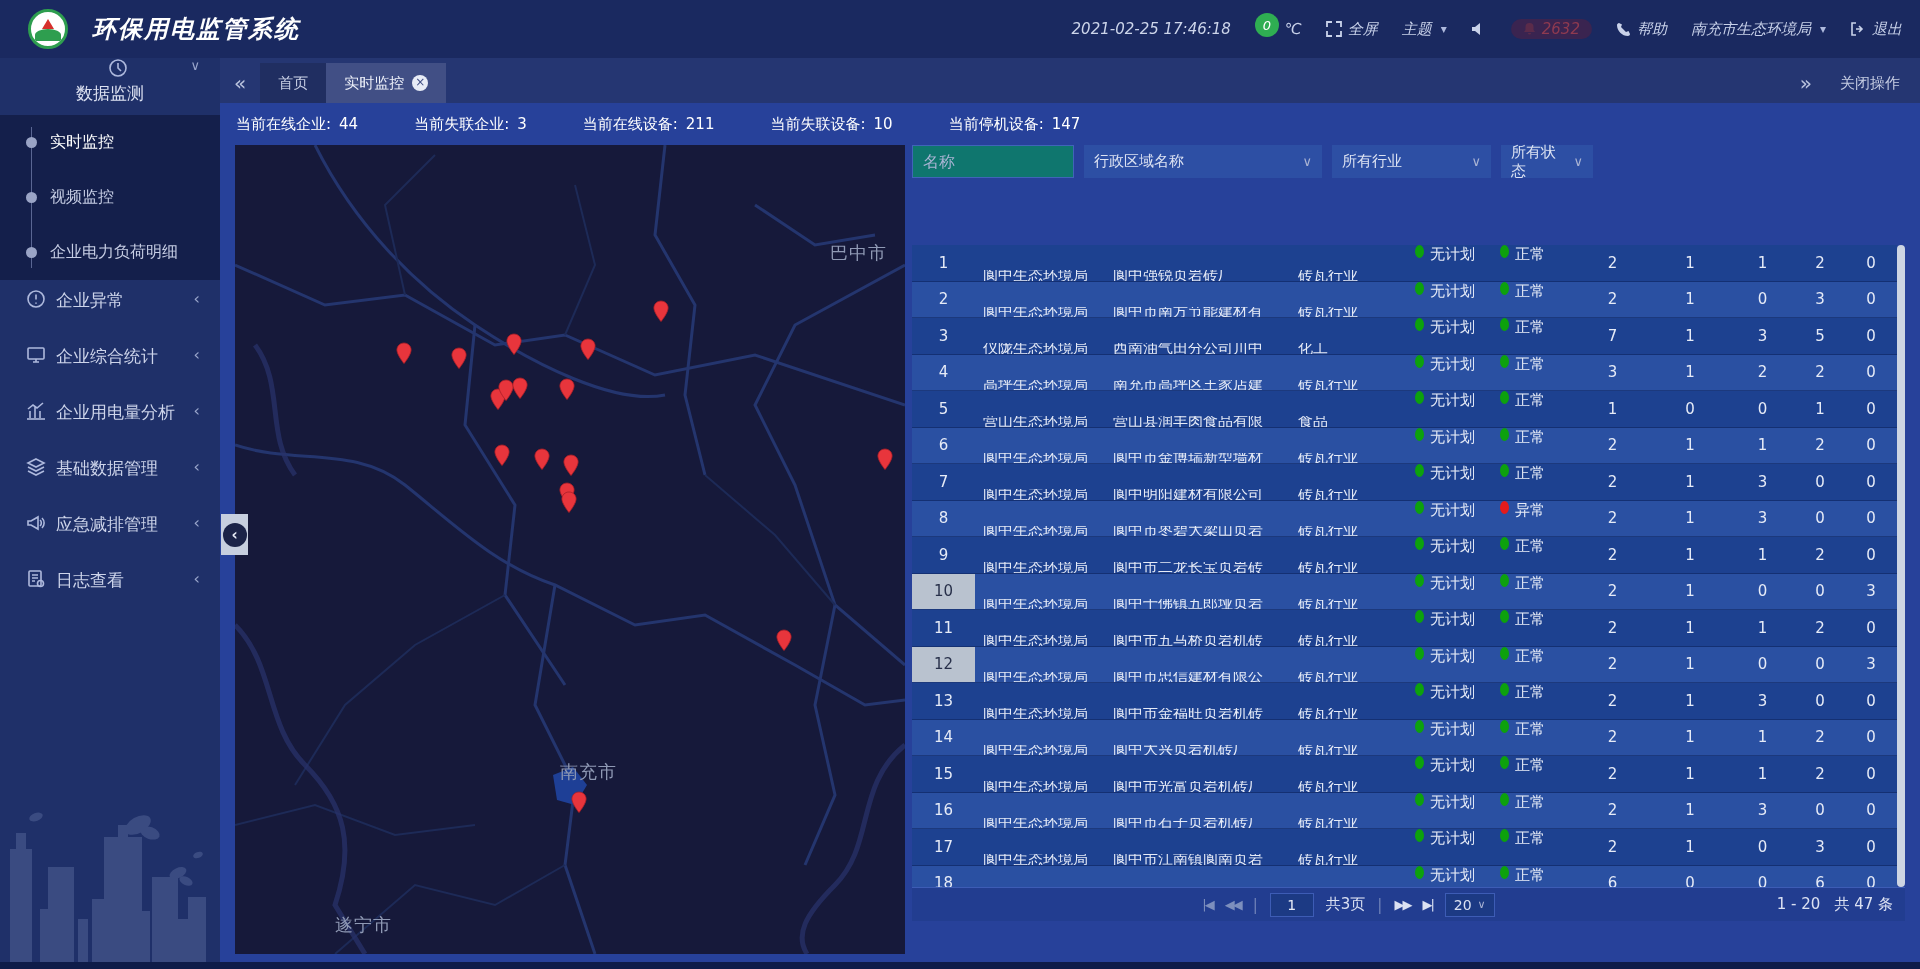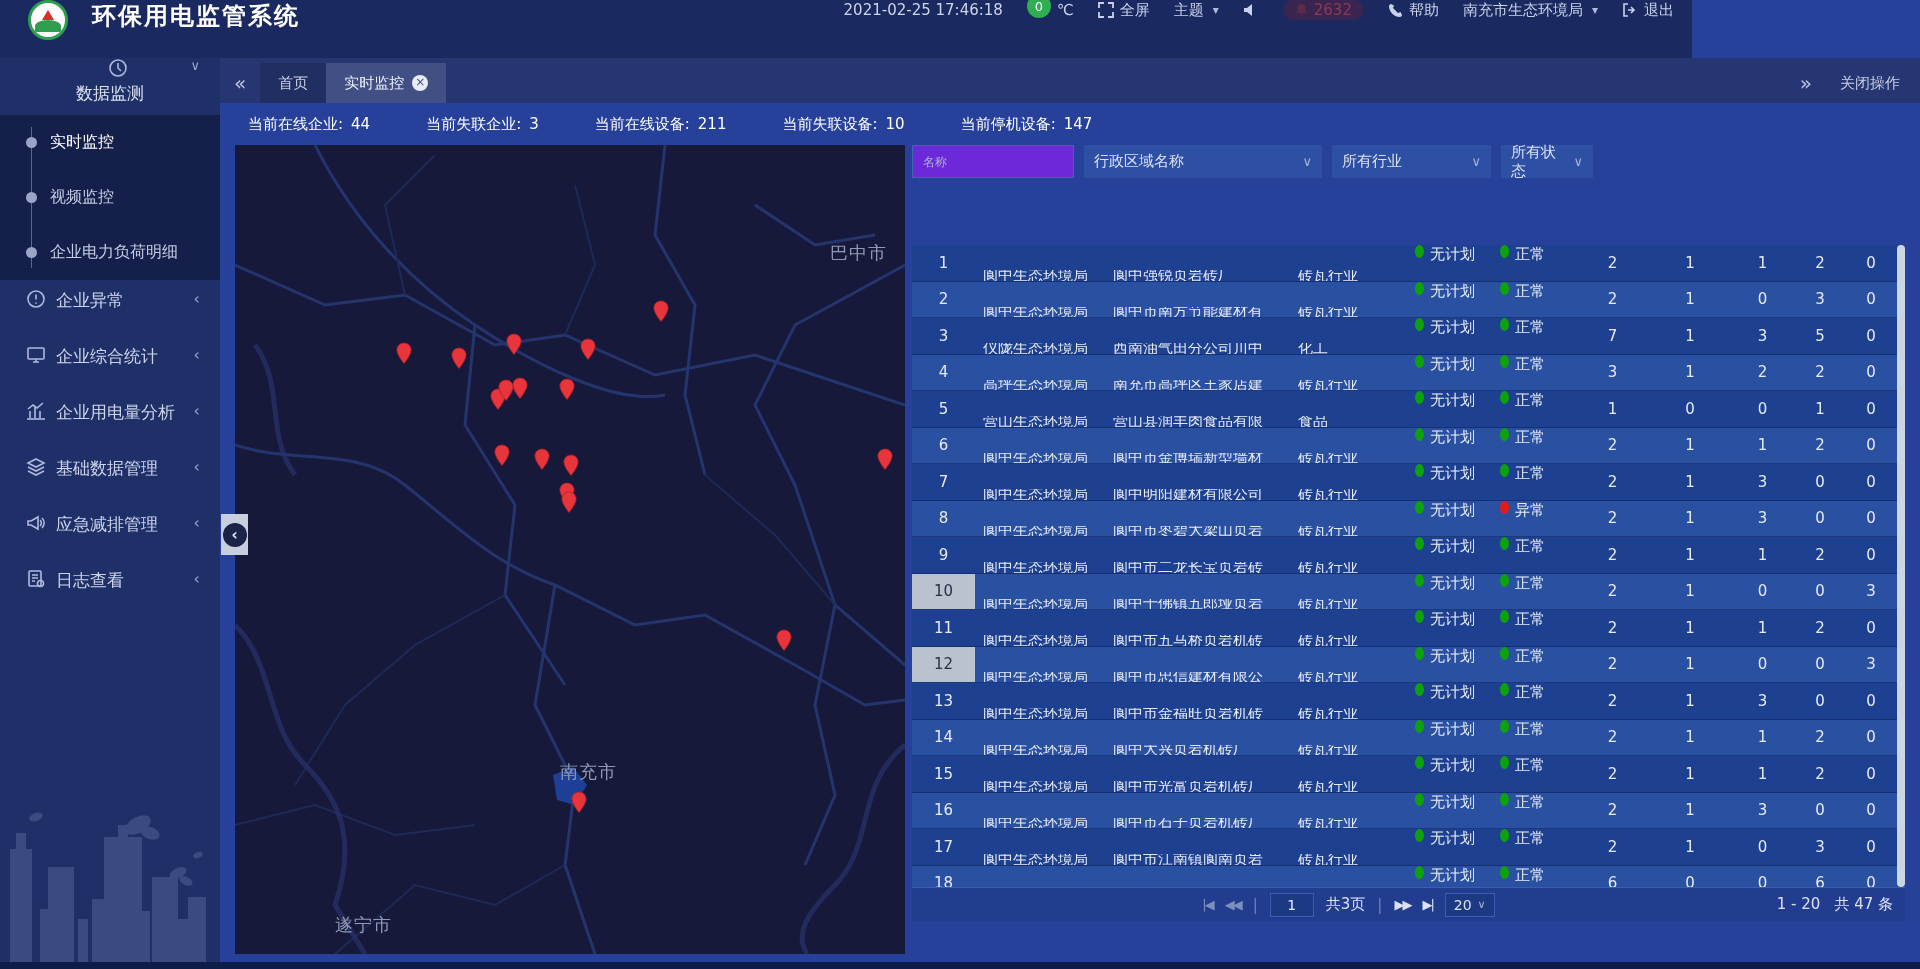--- a/index.html
+++ b/index.html
@@ -1,21 +1,21 @@
 <!DOCTYPE html>
 <html><head>
 <meta charset="utf-8">
 <style>
   * { margin:0; padding:0; box-sizing:border-box; }
   html,body { width:1920px; height:969px; overflow:hidden; background:#0e1c49; }
   body { font-family:"DejaVu Sans","Liberation Sans",sans-serif; }
   .app { position:relative; width:1920px; height:969px; background:#27419a; }
 
   
-  .header { position:absolute; left:0; top:0; width:1692px; height:58px; background:#1a2960; display:flex; align-items:flex-start; z-index:30; }
+  .header { position:absolute; left:0; top:0; width:1920px; height:58px; background:#1a2960; display:flex; align-items:center; z-index:30;font-style:italic; }
   .logo { width:40px; height:40px; margin-left:28px; border-radius:50%; background:#fff; border:3px solid #2e9e4f; position:relative; overflow:hidden; flex:0 0 auto; }
   .logo .peak { position:absolute; left:11px; top:7px; width:0; height:0; border-left:6px solid transparent; border-right:6px solid transparent; border-bottom:10px solid #d6302c; }
   .logo .hill { position:absolute; left:4px; bottom:5px; width:26px; height:12px; background:#2e9e4f; border-radius:50% 50% 0 0; }
   .app-title { color:#ffffff; font-size:24px; font-weight:bold; margin-left:24px; letter-spacing:2px; }
   .header-right { margin-left:auto; display:flex; align-items:center; gap:24px; padding-right:18px; color:#c9d2ea; font-size:15px; }
   .datetime { color:#cdd5ea; }
   .temp { display:flex; align-items:center; gap:6px; }
   .temp-badge { width:24px; height:24px; border-radius:50%; background:#2fae52; color:#fff; font-size:13px; display:flex; align-items:center; justify-content:center; margin-top:-8px; }
   .hbtn { display:flex; align-items:center; gap:6px; cursor:pointer; white-space:nowrap; }
   .caret-down::after { content:"▾"; font-size:12px; color:#aeb9dd; margin-left:3px; }
@@ -45,35 +45,35 @@
   .tab-collapse, .tab-forward { color:#b9c2dd; font-size:20px; padding:0 14px 8px 14px; cursor:pointer; }
   .tab { height:40px; display:flex; align-items:center; padding:0 18px; font-size:15px; color:#c6cde3; cursor:pointer; }
   .tab.home { background:#202e61; }
   .tab.active { background:#414f85; color:#eef1fa; gap:8px; }
   .tab-close { width:16px; height:16px; border-radius:50%; background:#e8ecf6; color:#414f85; font-size:12px; line-height:15px; text-align:center; cursor:pointer; }
   .close-ops { margin-left:14px; color:#c6cde3; font-size:15px; padding:0 20px 10px 0; cursor:pointer; }
   .tabbar-right { margin-left:auto; display:flex; align-items:flex-end; }
 
   
   .main { position:absolute; left:220px; top:103px; width:1700px; height:866px; background:#27419a; }
-  .statsbar { height:42px; display:flex; align-items:center; gap:56px; padding-left:28px; color:#ffffff; font-size:15px; }
+  .statsbar { height:42px; display:flex; align-items:center; gap:56px; padding-left:16px; color:#ffffff; font-size:15px; }
   .stat { display:flex; gap:8px; }
 
   
   .map { position:absolute; left:15px; top:42px; width:670px; height:809px; background:#16193a; overflow:visible; }
   .map svg.roads { position:absolute; left:0; top:0; }
   .city-label { position:absolute; color:#8f99b4; font-size:18px; letter-spacing:1px; white-space:nowrap; }
   .pin { position:absolute; transform:translate(-50%,-60%); cursor:pointer; }
   .map-handle { position:absolute; left:-14px; top:369px; width:27px; height:41px; background:#c7cfdf; display:flex; align-items:center; justify-content:center; cursor:pointer; z-index:5; }
   .map-handle .hcirc { width:24px; height:24px; border-radius:50%; background:#1b2348; color:#e8ecf6; font-size:15px; font-weight:bold; display:flex; align-items:center; justify-content:center; }
 
   
   .panel { position:absolute; left:692px; top:42px; width:993px; height:776px; }
   .filters { position:absolute; left:0; top:0; width:100%; height:33px; display:flex; gap:10px; }
-  .f-input { width:162px; height:33px; background:#6d28d9; border:1px solid #4064b8; color:#cdd5ea; font-size:12px; padding:0 10px; font-family:inherit; }
+  .f-input { width:162px; height:33px; background:#0f766e; border:1px solid #4064b8; color:#cdd5ea; font-size:16px; padding:0 10px; font-family:inherit; }
   .f-input::placeholder { color:#aab4d4; }
   .f-select { height:33px; background:#2d4fa4; color:#dce2f2; font-size:15px; display:flex; align-items:center; padding:0 10px; cursor:pointer; }
   .f-select .lbl { flex:1; }
   .f-select .sel-caret { color:#aab4d4; font-size:13px; margin-left:10px; }
   .f-select.region { width:238px; }
   .f-select.industry { width:159px; }
   .f-select.status { width:92px; }
 
   .grid-cols { display:grid; grid-template-columns:63px 130px 185px 115px 85px 85px 75px 80px 65px 50px 52px; }
   .thead { position:absolute; left:0; top:45px; width:985px; height:55px; background:#2b57b8; color:#e8edf8; font-size:15px; }

